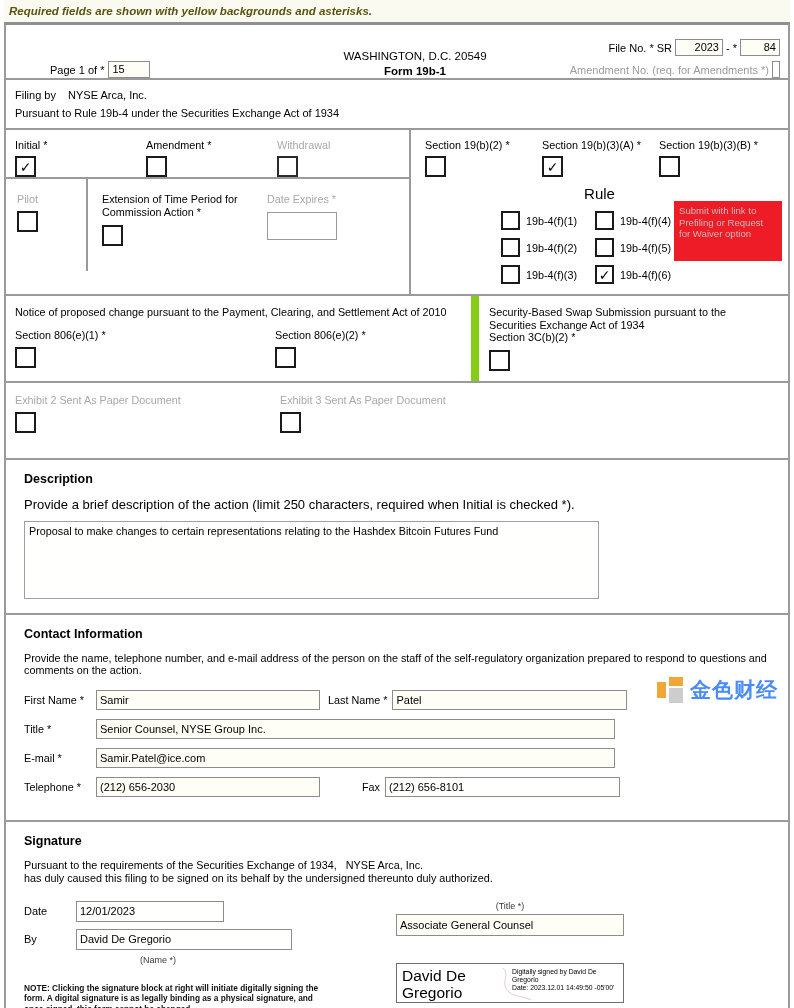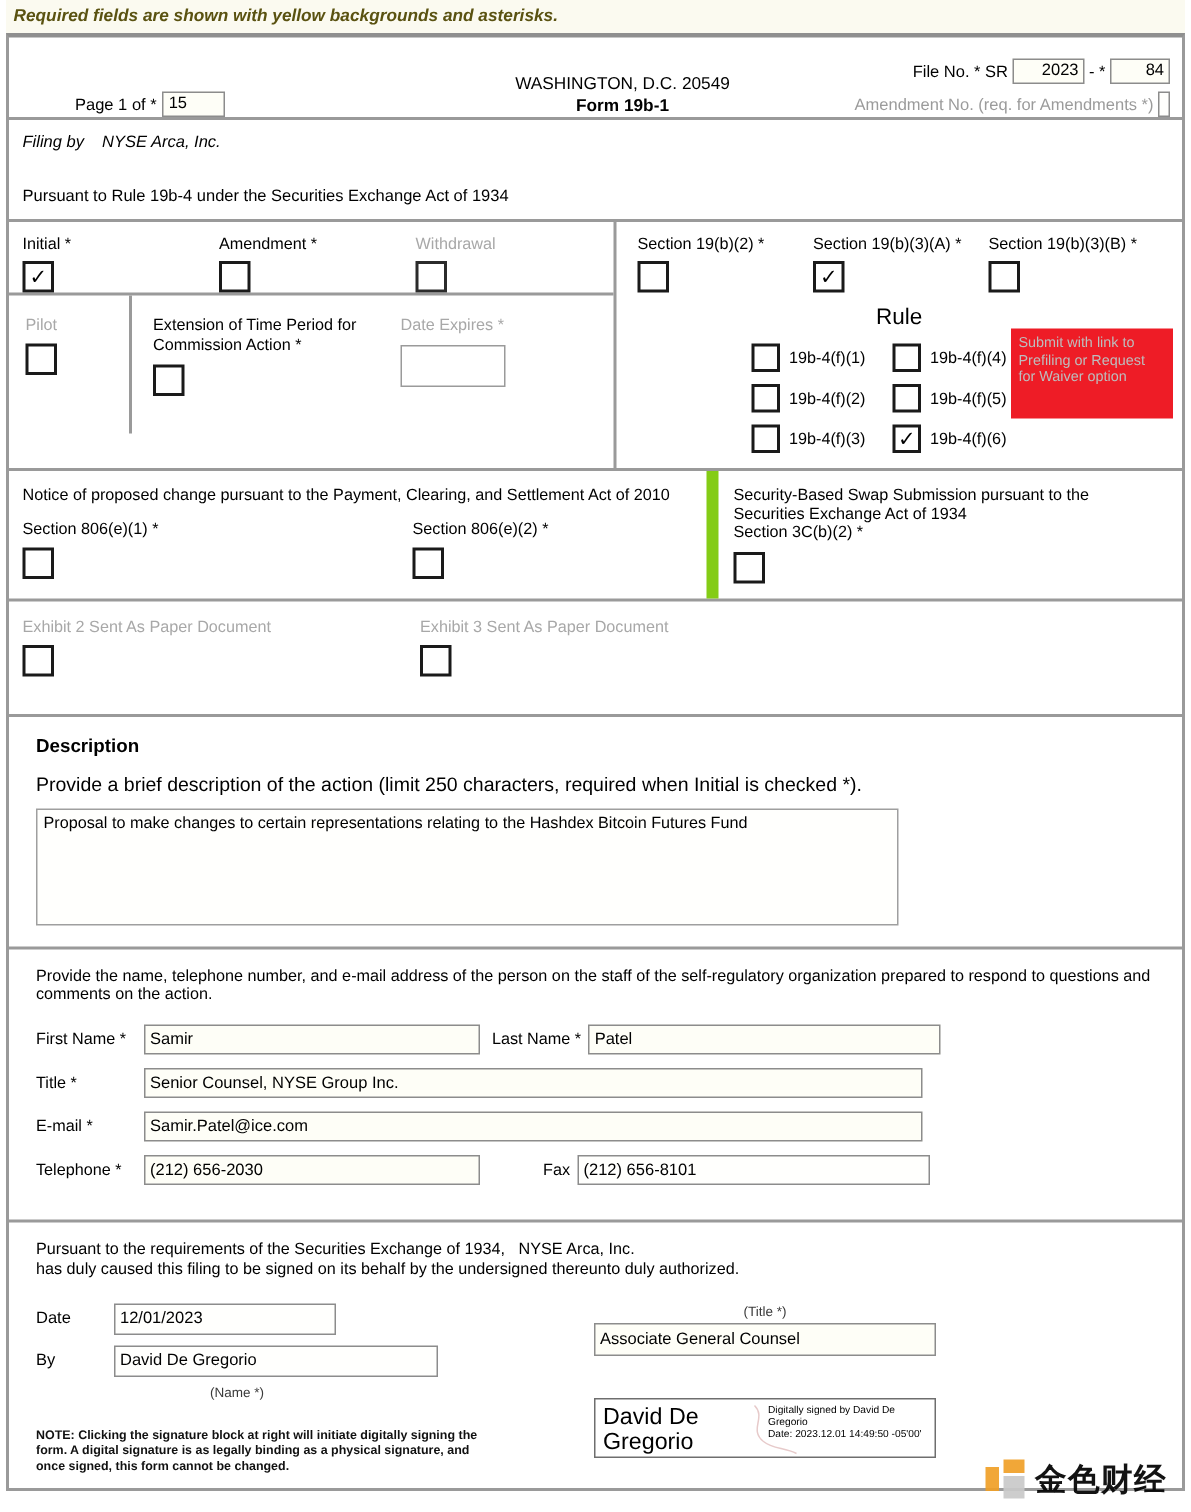--- a/index.html
+++ b/index.html
@@ -4,21 +4,21 @@
 <style>
   html,body{margin:0;padding:0;}
   body{
     width:794px;height:1008px;
     background:#ffffff;
     font-family:"Liberation Sans", sans-serif;
     font-size:11px;
     color:#000;
     overflow:hidden;
   }
-  .page{position:relative;width:794px;height:1008px;box-sizing:border-box;padding:0 4px;}
+  .page{position:relative;width:794px;height:712px;box-sizing:border-box;padding:0 4px;}
 
   
   .banner{
     height:22px;line-height:22px;
     font-style:italic;font-weight:bold;font-size:11.5px;
     color:#5a5211;
     background:#fbfaf0;
     padding-left:5px;
   }
 
@@ -49,21 +49,21 @@
     display:inline-block;overflow:hidden;white-space:nowrap;
   }
   .inp.req{background:#fefef7;}
   .w-page{width:42px;}
   .w-sr{width:48px;}
   .w-sfx{width:40px;}
   .w-amd{width:40px;}
 
   
   .filing{padding:9px 0 9px 9px;}
-  .filing .l1{margin-bottom:24px;font-style:italic;}
+  .filing .l1{margin-bottom:6px;}
   .filing .l1 .org{margin-left:9px;}
 
   
   .cbx{
     width:21px;height:21px;border:2px solid #1a1a1a;background:#fff;
     box-sizing:border-box;display:flex;align-items:center;justify-content:center;
     font-size:14px;line-height:1;
   }
   .cbx.sm{width:19px;height:19px;}
   .cbx .tick{font-size:14px;line-height:14px;font-family:"DejaVu Sans",sans-serif;}
@@ -169,21 +169,21 @@
   .sigbox .nm{font-size:15.5px;line-height:17px;padding:3px 0 0 5px;width:108px;}
   .sigbox .meta{font-size:6.8px;line-height:8.4px;padding:4px 3px 0 2px;flex:1;}
   .sigswirl{position:absolute;left:100px;top:2px;width:40px;height:36px;opacity:.45;}
 
   
   .wm{position:absolute;right:16px;bottom:8px;display:flex;align-items:center;gap:7px;opacity:.92;}
   .wm-logo{position:relative;width:26px;height:26px;}
   .wm-logo .a{position:absolute;left:0;top:5px;width:9px;height:16px;background:#f0a028;}
   .wm-logo .b{position:absolute;left:12px;top:0;width:14px;height:9px;background:#f0a028;}
   .wm-logo .c{position:absolute;left:12px;top:11px;width:14px;height:15px;background:#c9c9c9;}
-  .wm-text{font-size:21px;font-weight:bold;color:#000000;letter-spacing:1px;font-family:"DejaVu Sans",sans-serif;}
+  .wm-text{font-size:21px;font-weight:bold;color:#3b82f6;letter-spacing:1px;font-family:"DejaVu Sans",sans-serif;}
 </style>
 </head>
 <body>
 
 <div class="page">
 
   <div class="banner">Required fields are shown with yellow backgrounds and asterisks.</div>
 
   <div class="frame">
 
@@ -350,20 +350,21 @@
       </div>
     </div>
 
     <div class="sec desc">
       <div class="h2">Description</div>
       <div class="instr">Provide a brief description of the action (limit 250 characters, required when Initial is checked *).</div>
       <div class="ta">Proposal to make changes to certain representations relating to the Hashdex Bitcoin Futures Fund</div>
     </div>
 
     <div class="sec contact">
+      <div class="h2">Contact Information</div>
       <div class="instr">Provide the name, telephone number, and e-mail address of the person on the staff of the self-regulatory organization prepared to respond to questions and comments on the action.</div>
 
       <div class="frow">
         <span class="flabel">First Name *</span>
         <span class="inp req fi w-first">Samir</span>
         <span class="flabel w2">Last Name *</span>
         <span class="inp req fi w-last">Patel</span>
       </div>
 
       <div class="frow">
@@ -378,20 +379,21 @@
 
       <div class="frow">
         <span class="flabel">Telephone *</span>
         <span class="inp req fi w-tel">(212) 656-2030</span>
         <span class="flabel w2" style="margin-left:42px">Fax</span>
         <span class="inp fi w-fax">(212) 656-8101</span>
       </div>
     </div>
 
     <div class="sec last sig">
+      <div class="h2">Signature</div>
       <div class="instr">
         <span>Pursuant to the requirements of the Securities Exchange of 1934,</span>
         <span class="org">NYSE Arca, Inc.</span><br>
         <span>has duly caused this filing to be signed on its behalf by the undersigned thereunto duly authorized.</span>
       </div>
 
       <div class="sigrow">
         <div class="sig-left">
           <div class="sr">
             <span class="k">Date</span>

